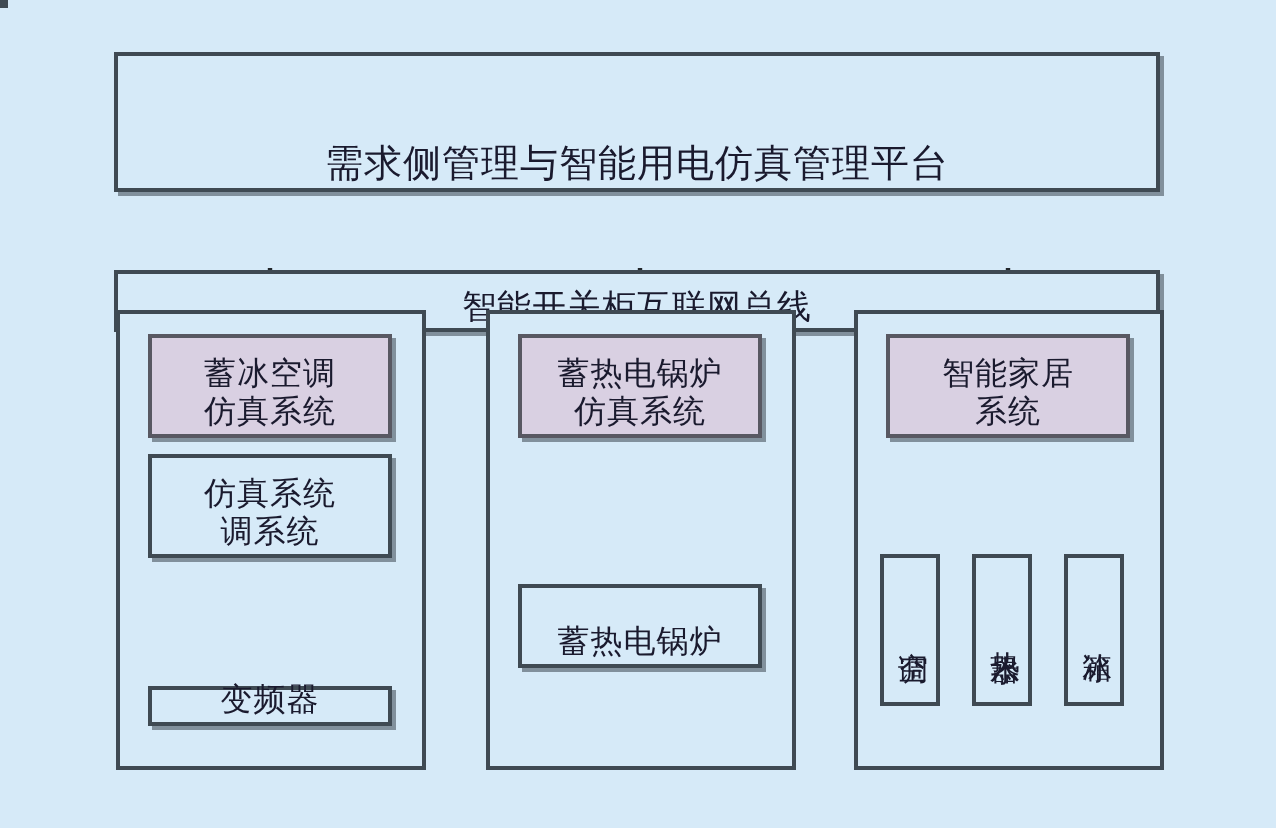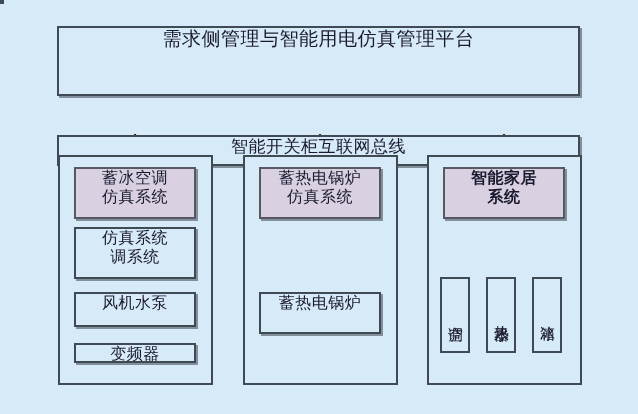--- a/index.html
+++ b/index.html
@@ -18,21 +18,21 @@
     width: 638px;
     height: 414px;
     background: #d6eaf8;
   }
   .box {
     position: absolute;
     box-sizing: border-box;
     border: 2px solid #3f4a53;
     background: #d6eaf8;
     display: flex;
-    align-items: flex-start;
+    align-items: flex-end;
     justify-content: center;
     text-align: center;
     color: #1a1a2e;
     line-height: 1.18;
     letter-spacing: 0.5px;
   }
   .box.shadowed {
     box-shadow: 2px 2px 0 rgba(60,70,80,0.55);
   }
   .purple {
@@ -122,21 +122,20 @@
     height: 42px;
     font-size: 16px;
   }
   
   #r-box-1 {
     left: 443px;
     top: 167px;
     width: 122px;
     height: 52px;
     font-size: 16px;
-    font-weight: bold;
   }
   .leaf {
     position: absolute;
     box-sizing: border-box;
     border: 2px solid #3f4a53;
     background: #d6eaf8;
     display: flex;
     align-items: center;
     justify-content: center;
     font-size: 15px;
@@ -196,23 +195,20 @@
   <div class="column" id="col-left"></div>
 
   <div class="box purple shadowed lbl-2line" id="l-box-1">
     <span>蓄冰空调
 仿真系统</span>
   </div>
   <div class="box shadowed lbl-2line" id="l-box-2">
     <span>仿真系统
 调系统</span>
   </div>
-  <div class="box shadowed lbl-2line" id="l-box-3">
-    <span>风机水泵</span>
-  </div>
   <div class="box shadowed lbl-2line" id="l-box-4">
     <span>变频器</span>
   </div>
 
   <div class="column" id="col-mid"></div>
 
   <div class="box purple shadowed lbl-2line" id="m-box-1">
     <span>蓄热电锅炉
 仿真系统</span>
   </div>

